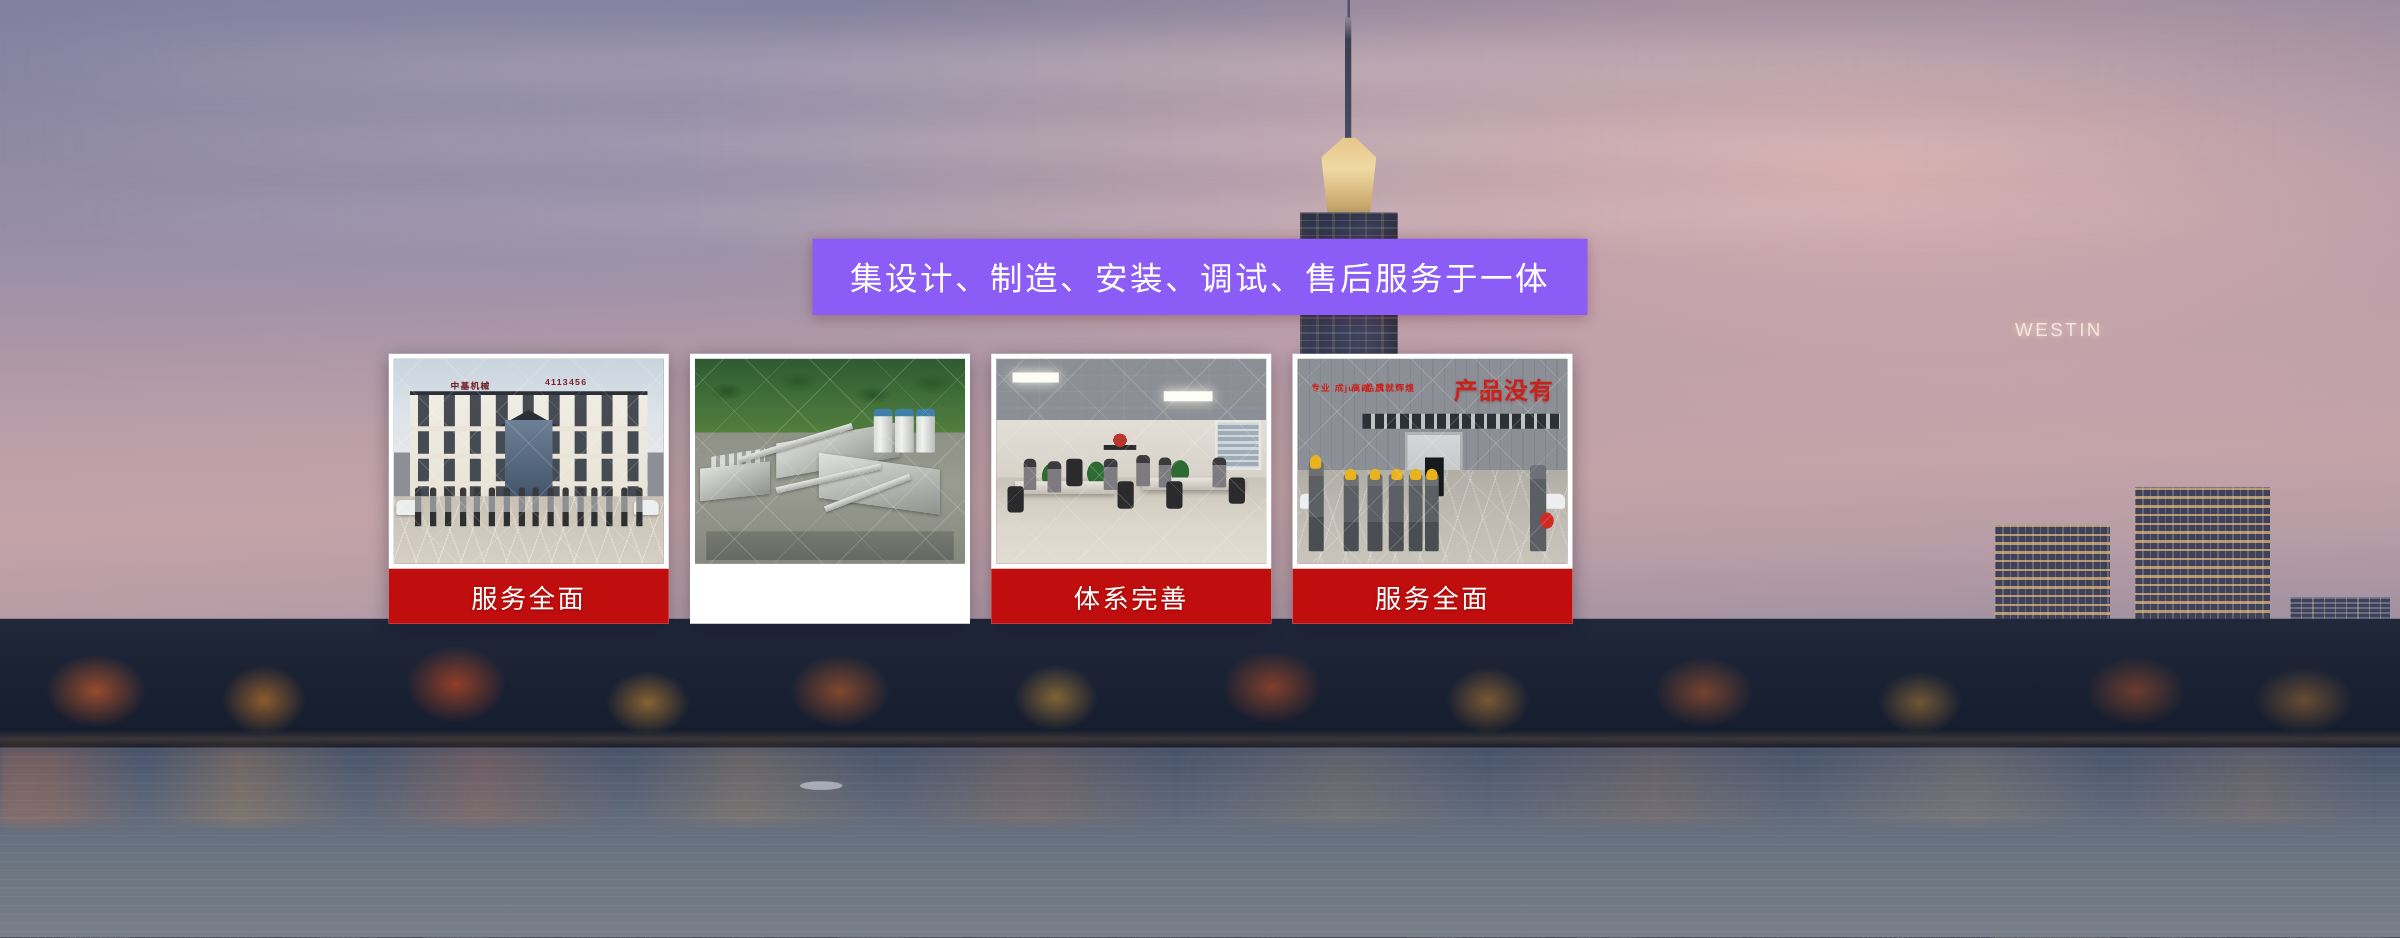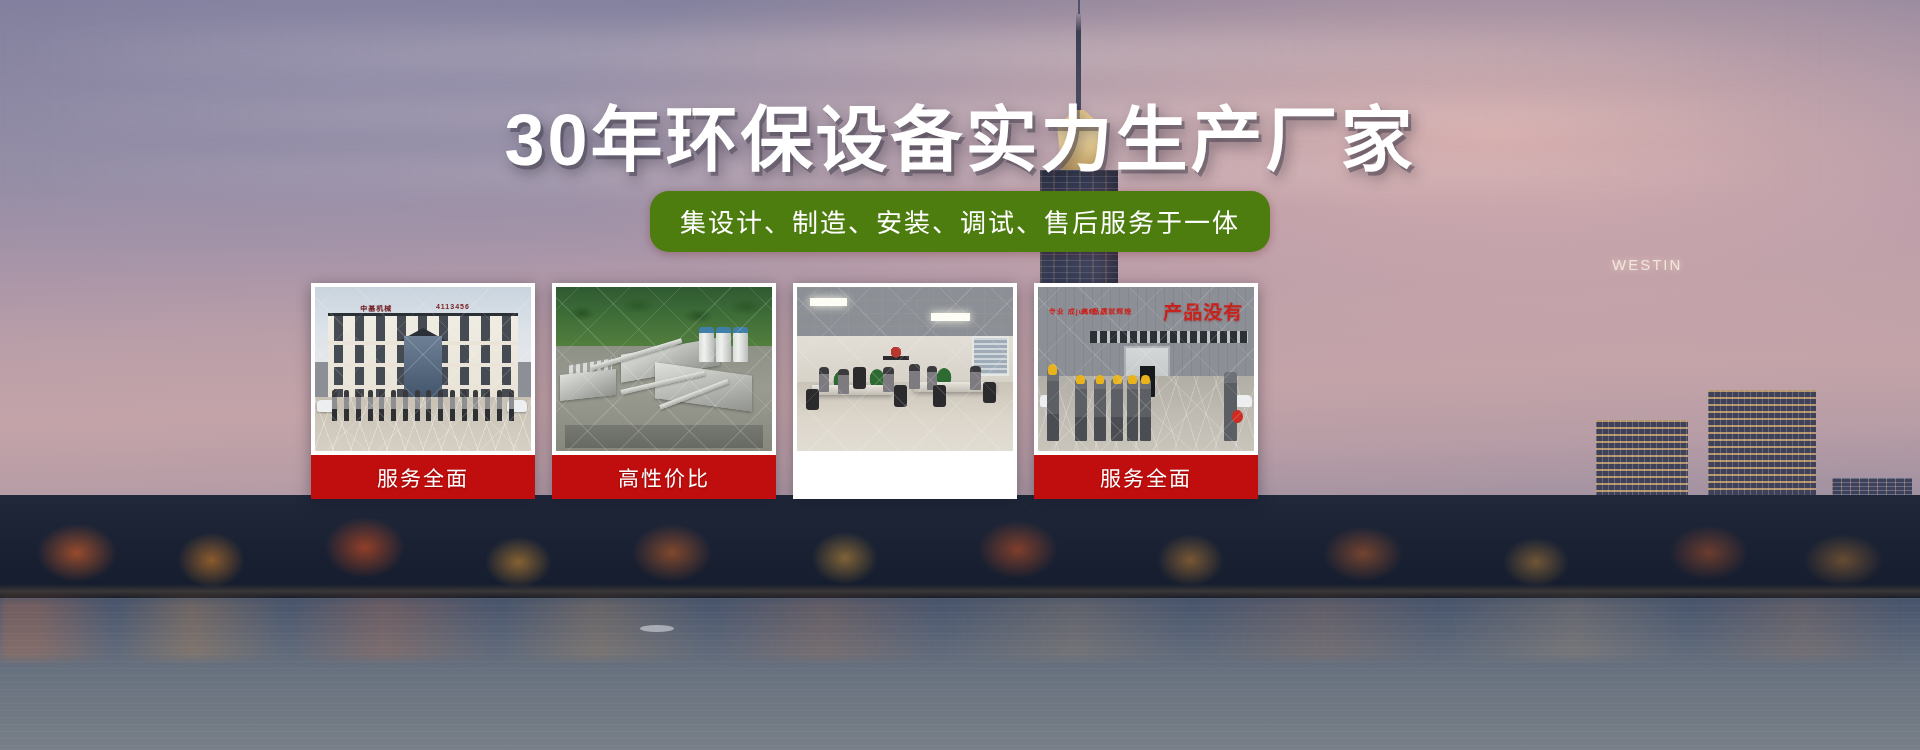--- a/index.html
+++ b/index.html
@@ -172,27 +172,26 @@
     color:#ffffff;
     text-shadow:
       3px 4px 0 rgba(60,55,70,.45),
       5px 7px 14px rgba(30,28,40,.42);
     white-space:nowrap;
   }
 
   
   #subtitle {
     position:absolute; top:191px; left:50%; transform:translateX(-50%);
-    background:#4d7c0f;
+    background:#8b5cf6;
     padding:11px 30px 13px;
     color:#ffffff;
     font-size:26px; font-weight:500; letter-spacing:2px;
     white-space:nowrap;
     box-shadow:0 2px 10px rgba(90,0,0,.28);
-    border-radius:19px;
   }
 
   
   #cards {
     position:absolute; top:283px; left:311px;
     display:flex; gap:17px;
   }
   .card {
     width:224px;
     background:#ffffff;
@@ -538,21 +537,20 @@
   </div>
 
   <div class="parkband"></div>
 
   <div class="river">
     <div class="reflect"></div>
     <div class="sheen"></div>
   </div>
   <div class="boat"></div>
 
-  <div id="headline">30年环保设备实力生产厂家</div>
 
   <div id="subtitle">集设计、制造、安装、调试、售后服务于一体</div>
 
   <div id="cards">
 
     <div class="card">
       <div class="photo ph1">
         <div class="sky1"></div>
         <div class="facade"></div>
         <div class="roofcap"></div>
@@ -595,21 +593,20 @@
         <div class="shedB"></div>
         <div class="silo s1"></div>
           <div class="silo s2"></div>
           <div class="silo s3"></div>
         <div class="conv c1"></div>
           <div class="conv c2"></div>
           <div class="conv c3"></div>
         <div class="yard"></div>
         <div class="wm"></div>
       </div>
-      <div class="caption">高性价比</div>
     </div>
 
     <div class="card">
       <div class="photo ph3">
         <div class="ceil"></div>
         <div class="lamp l1"></div>
           <div class="lamp l2"></div>
         <div class="wall"></div>
         <div class="emblem"></div>
         <div class="window"></div>
@@ -625,20 +622,21 @@
         <div class="pers" style="left:52%; top:47%;"></div>
         <div class="pers" style="left:60%; top:48%;"></div>
         <div class="pers" style="left:80%; top:48%;"></div>
         <div class="chair" style="left:4%;  top:62%;"></div>
         <div class="chair" style="left:26%; top:49%;"></div>
         <div class="chair" style="left:45%; top:60%;"></div>
         <div class="chair" style="left:63%; top:60%;"></div>
         <div class="chair" style="left:86%; top:58%;"></div>
         <div class="wm"></div>
       </div>
+      <div class="caption">体系完善</div>
     </div>
 
     <div class="card">
       <div class="photo ph4">
         <div class="whwall"></div>
         <span class="bigred">产品没有</span>
         <span class="smred1">专业
 成just品质</span>
         <span class="smred2">高效
 成就辉煌</span>

